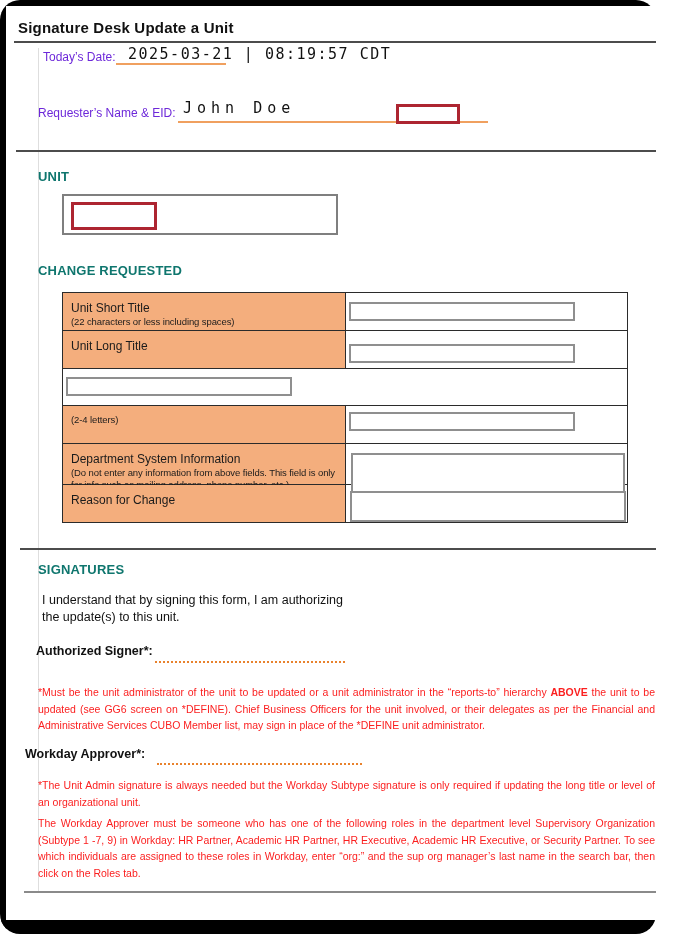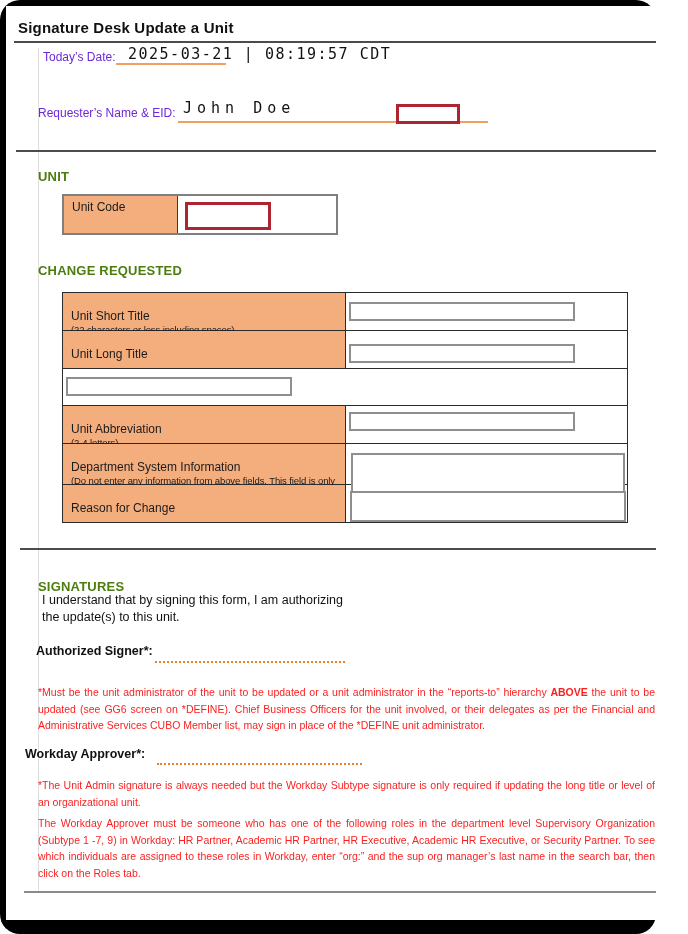--- a/index.html
+++ b/index.html
@@ -25,38 +25,38 @@
   .mono{font-family:"DejaVu Sans Mono","Liberation Mono",monospace;font-size:15px;color:#111;}
   #today-label{left:43px;top:50px;}
   #today-value{left:128px;top:45px;letter-spacing:1.5px;}
   #today-underline{left:116px;top:63px;width:110px;height:2px;background:#f0a05f;position:absolute;}
   #req-label{left:38px;top:106px;}
   #req-value{left:183px;top:99px;letter-spacing:5px;}
   #req-underline{left:178px;top:121px;width:310px;height:2px;background:#f0a05f;position:absolute;}
   .redbox{position:absolute;border:3px solid #ad2531;background:#fff;}
   #req-redbox{left:396px;top:104px;width:58px;height:14px;}
   
-  .sec-heading{position:absolute;font-size:13px;font-weight:bold;color:#4d7c0f;letter-spacing:.2px;}
+  .sec-heading{position:absolute;font-size:13px;font-weight:bold;color:#0f766e;letter-spacing:.2px;}
   #unit-heading{left:38px;top:169px;}
   #change-heading{left:38px;top:263px;}
-  #sig-heading{left:38px;top:562px;margin-top:17px;}
+  #sig-heading{left:38px;top:562px;}
   
   #unit-table{left:62px;top:194px;width:276px;height:41px;border:2px solid #7f7f7f;
               box-sizing:border-box;display:flex;}
   #unit-label-cell{width:114px;background:#f4ae7d;border-right:1px solid #3a3a3a;
                    padding:4px 0 0 8px;font-size:12px;box-sizing:border-box;}
   #unit-value-cell{flex:1;position:relative;background:#fff;}
   #unit-redbox{left:7px;top:6px;width:80px;height:22px;}
   
   #change-table{left:62px;top:292px;width:566px;border:1px solid #2b2b2b;box-sizing:border-box;}
   .crow{display:flex;border-top:1px solid #2b2b2b;box-sizing:border-box;}
   .crow.first{border-top:none;}
   .h37{height:37px}.h38{height:38px}.h41{height:41px}
   .clabel{width:283px;background:#f4ae7d;border-right:1px solid #2b2b2b;
-          padding:16px 6px 0 8px;box-sizing:border-box;}
+          padding:8px 6px 0 8px;box-sizing:border-box;}
   .clabel .main{font-size:12px;line-height:15px;display:block;}
   .clabel .sub{font-size:9.5px;line-height:11.5px;display:block;letter-spacing:-.1px;}
   .cvalue{flex:1;position:relative;background:#fff;}
   .inputbox{position:absolute;border:2px solid #8f8f8f;background:#fff;z-index:2;}
   #box-short{left:3px;top:9px;width:222px;height:15px;}
   #box-long{left:3px;top:13px;width:222px;height:15px;}
   #box-orglevel{left:3px;top:8px;width:222px;height:15px;}
   #box-abbrev{left:3px;top:6px;width:222px;height:15px;}
   #box-reason{left:4px;top:6px;width:272px;height:27px;}
   #box-dept{left:5px;top:9px;width:270px;height:38px;}
@@ -95,21 +95,20 @@
 
   <div class="abs lbl" id="req-label">Requester’s Name &amp; EID:</div>
   <div class="abs mono" id="req-value">John Doe</div>
   <div id="req-underline"></div>
   <div class="redbox" id="req-redbox"></div>
 
   <div class="rule" id="rule-unit"></div>
 
   <div class="sec-heading" id="unit-heading">UNIT</div>
   <div class="abs" id="unit-table">
-    <div id="unit-label-cell">Unit Code</div>
     <div id="unit-value-cell">
       <div class="redbox" id="unit-redbox"></div>
     </div>
   </div>
 
   <div class="sec-heading" id="change-heading">CHANGE REQUESTED</div>
   <div class="abs" id="change-table">
     <div class="crow first h37">
       <div class="clabel">
         <span class="main">Unit Short Title</span>
@@ -127,21 +126,20 @@
         <div class="inputbox" id="box-long"></div>
       </div>
     </div>
     <div class="crow h37">
       <div class="cvalue">
         <div class="inputbox" id="box-orglevel"></div>
       </div>
     </div>
     <div class="crow h38">
       <div class="clabel">
-        <span class="main">Unit Abbreviation</span>
         <span class="sub">(2-4 letters)</span>
       </div>
       <div class="cvalue">
         <div class="inputbox" id="box-abbrev"></div>
       </div>
     </div>
     <div class="crow h41">
       <div class="clabel">
         <span class="main">Department System Information</span>
         <span class="sub">(Do not enter any information from above fields. This field is only for info such as mailing address, phone number, etc.)</span>

